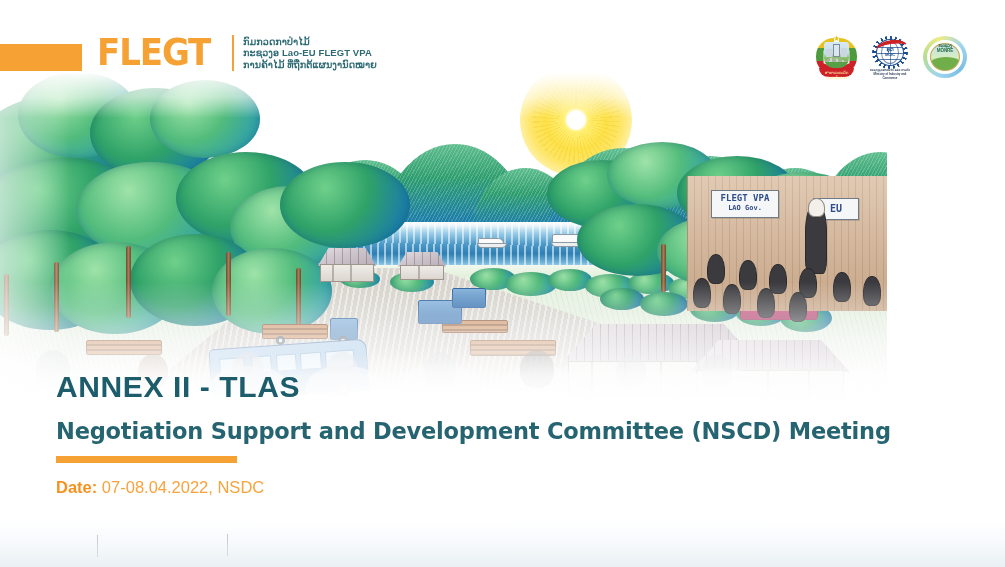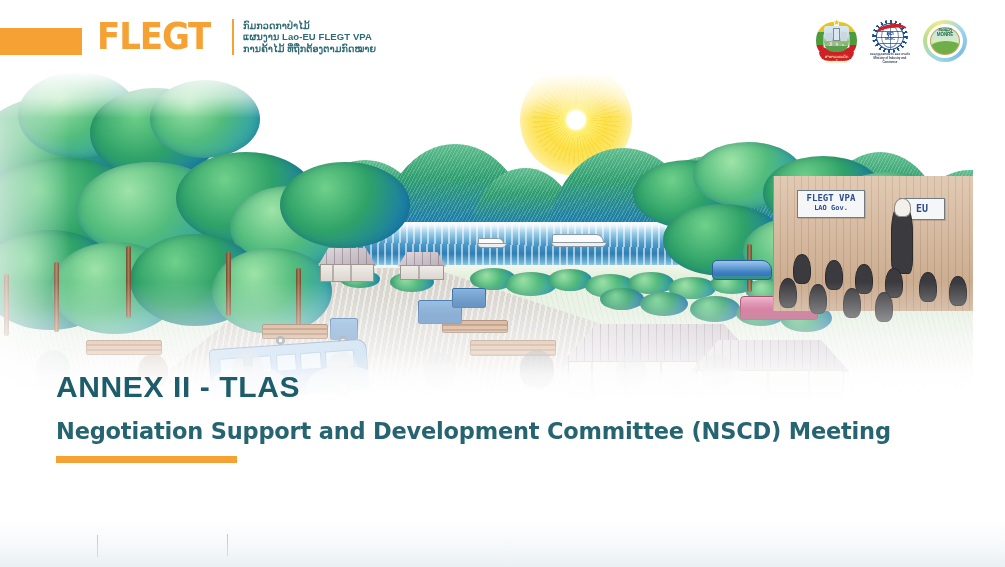--- a/index.html
+++ b/index.html
@@ -11,21 +11,21 @@
   }
   #slide {
     position:relative;
     width:1005px; height:567px;
     background:#ffffff;
     overflow:hidden;
   }
 
   
   #header {
-    position:absolute; left:0; top:0;
+    position:absolute; left:0; top:16px;
     width:1005px; height:72px;
     z-index:40;
   }
   #orange-block {
     position:absolute; left:0; top:28px;
     width:82px; height:27px;
     background:#F5A133;
   }
   #flegt-logo {
     position:absolute; left:97px; top:18px;
@@ -185,21 +185,21 @@
   }
   .monre .txt {
     position:absolute; left:0; right:0; top:7px;
     text-align:center; color:#2C6E3F; font-weight:bold;
     font-size:4.6px; line-height:5.4px; letter-spacing:-0.1px;
   }
 
   
   #illustration {
     position:absolute; left:0; top:72px;
-    width:973px; height:330px;
+    width:887px; height:330px;
     overflow:hidden;
     z-index:10;
   }
   #illu-inner { position:absolute; inset:0; }
 
   
   .sky { position:absolute; left:0; top:0; width:1005px; height:110px; background:#ffffff; }
 
   
   .sun {
@@ -675,22 +675,22 @@
   <div id="bottom-wash"></div>
 
   <div id="header">
     <div id="orange-block"></div>
 
     <div id="flegt-logo">
       <div id="flegt-word">FLEGT</div>
       <div id="flegt-divider"></div>
       <div id="flegt-tagline">
         <div class="lao">ກົມກວດກາປ່າໄມ້</div>
-        <div class="lao">ແຜນງານ Lao-EU FLEGT VPA</div>
-        <div class="lao">ການຄ້າໄມ້ ທີ່ຖືກຕ້ອງຕາມກົດໝາຍ</div>
+        <div class="lao">ກະຊວງອ Lao-EU FLEGT VPA</div>
+        <div class="lao">ການຄ້າໄມ້ ທີ່ຖືກຕ້ແຜນງານົດໝາຍ</div>
       </div>
     </div>
 
     <div id="logos">
 
       <div class="logo-wrap">
         <div class="emblem">
           <div class="star">★</div>
           <div class="ring-l"></div>
           <div class="ring-r"></div>
@@ -744,19 +744,23 @@
       </div>
 
     </div>
   </div>
 
   <div id="textblock">
     <div id="subtitle">Negotiation Support and Development Committee (NSCD) Meeting</div>
     <div id="title">ANNEX II - TLAS</div>
     <div id="accentbar"></div>
 
+    <div class="meta" id="date-line">
+      <b>Date:</b>
+      <span>07-08.04.2022, NSDC</span>
+    </div>
 
   </div>
 
   <div class="tick" id="tick1"></div>
   <div class="tick" id="tick2"></div>
 
 </div>
 
 </body></html>

